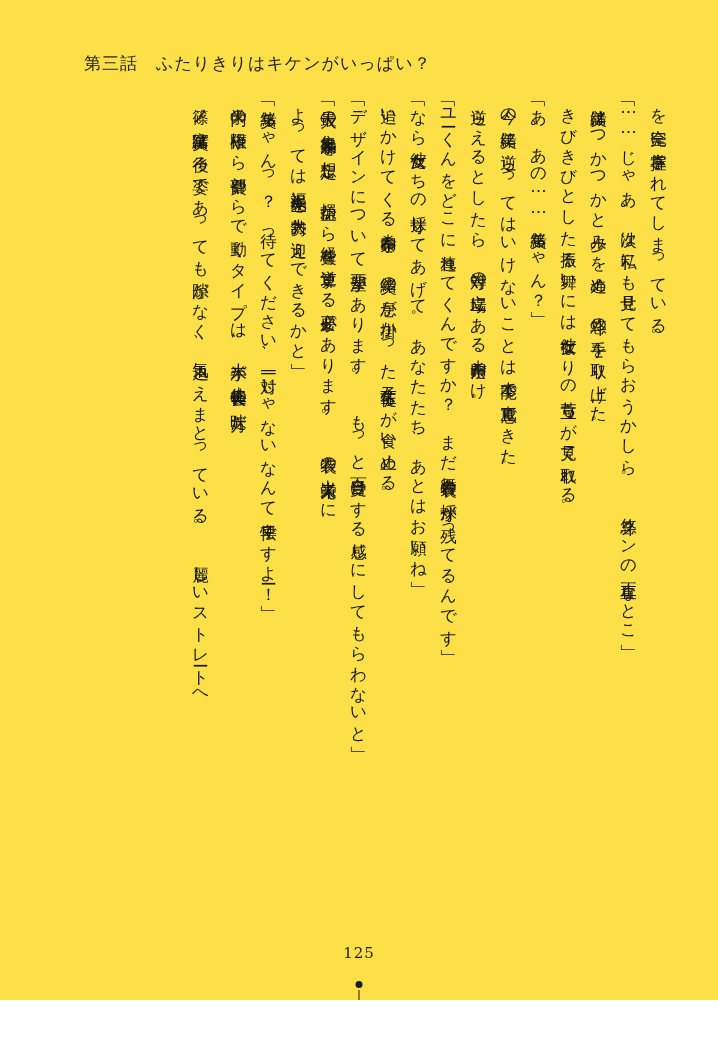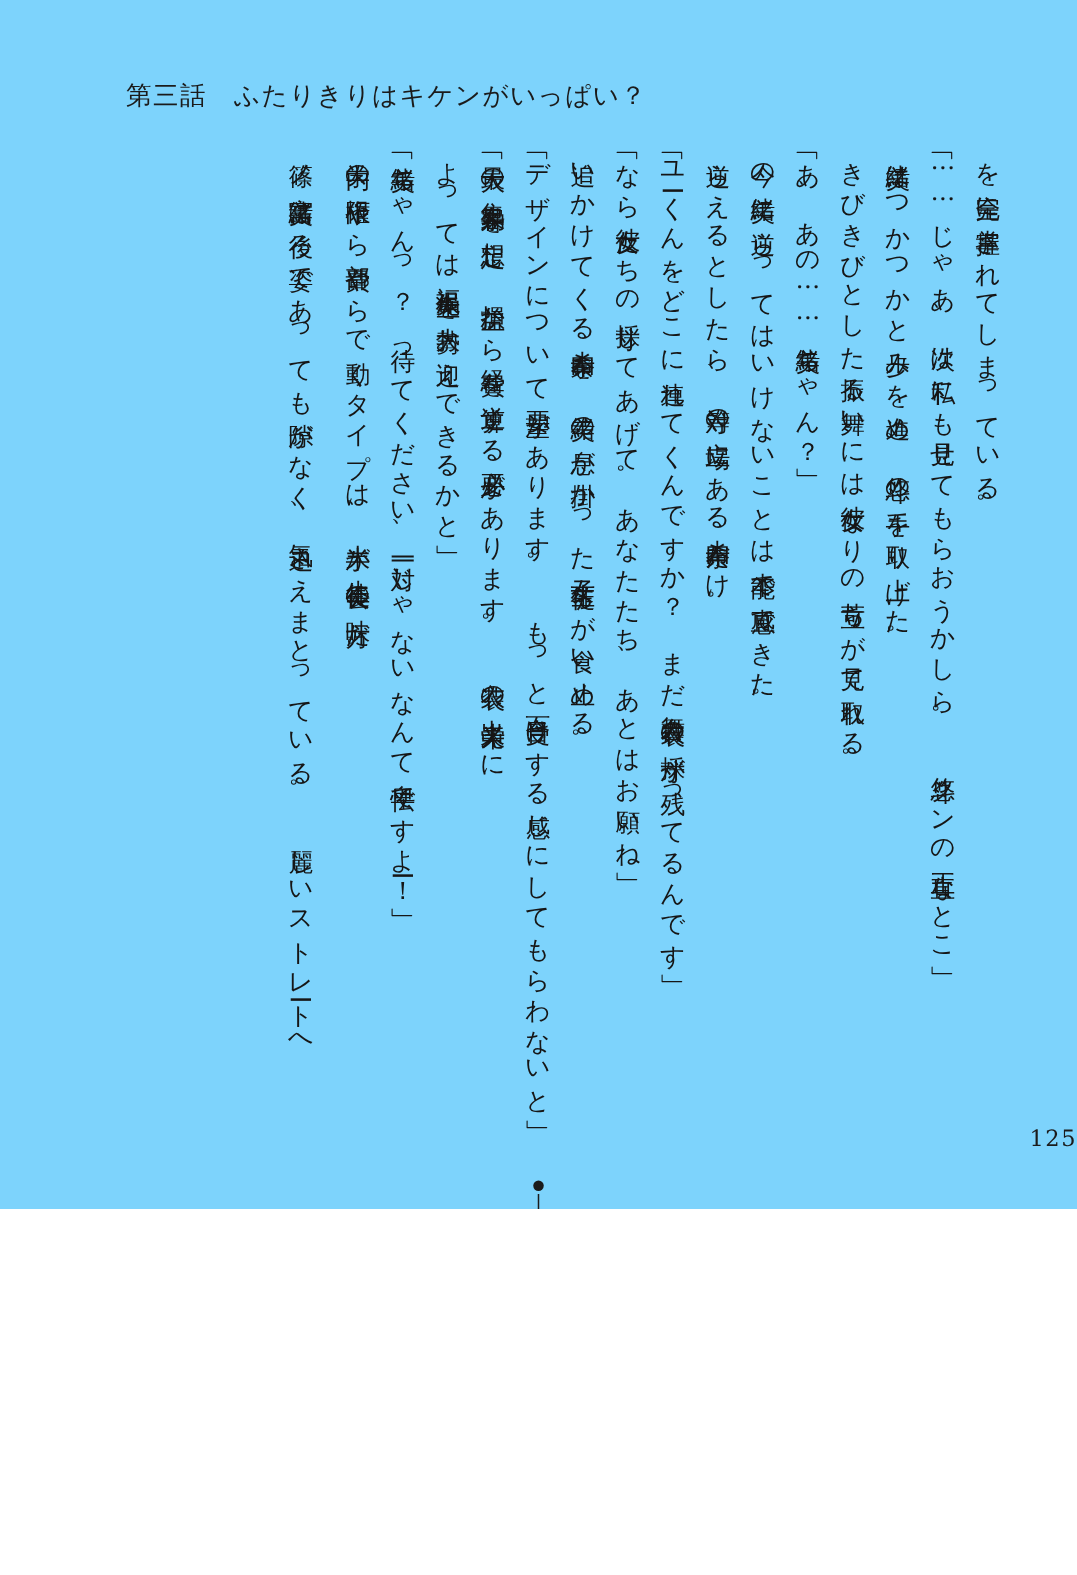--- a/index.html
+++ b/index.html
@@ -12,22 +12,22 @@
     height: 1050px;
     font-family: "Liberation Serif", "DejaVu Serif", serif;
     color: #1a1a1a;
     position: relative;
     overflow: hidden;
   }
   .page {
     position: absolute;
     inset: 0;
     width: 718px;
-    height: 806px;
-    background: #7dd3fc;
+    height: 1000px;
+    background: #fde047;
   }
   
   .chapter-header {
     position: absolute;
     top: 52px;
     left: 84px;
     font-size: 17px;
     letter-spacing: 1px;
     white-space: nowrap;
     color: #1b1b1b;
@@ -66,21 +66,21 @@
   }
   .tcol.gap-before {
     margin-right: 8px;
   }
 
   .page-number {
     position: absolute;
     bottom: 38px;
     left: 0;
     right: 0;
-    text-align: right;
+    text-align: center;
     font-size: 15px;
     letter-spacing: 1px;
     color: #1b1b1b;
     font-family: "DejaVu Serif", "Liberation Serif", serif;
   }
   .footer-mark {
     position: absolute;
     bottom: 12px;
     left: 50%;
     transform: translateX(-50%);

